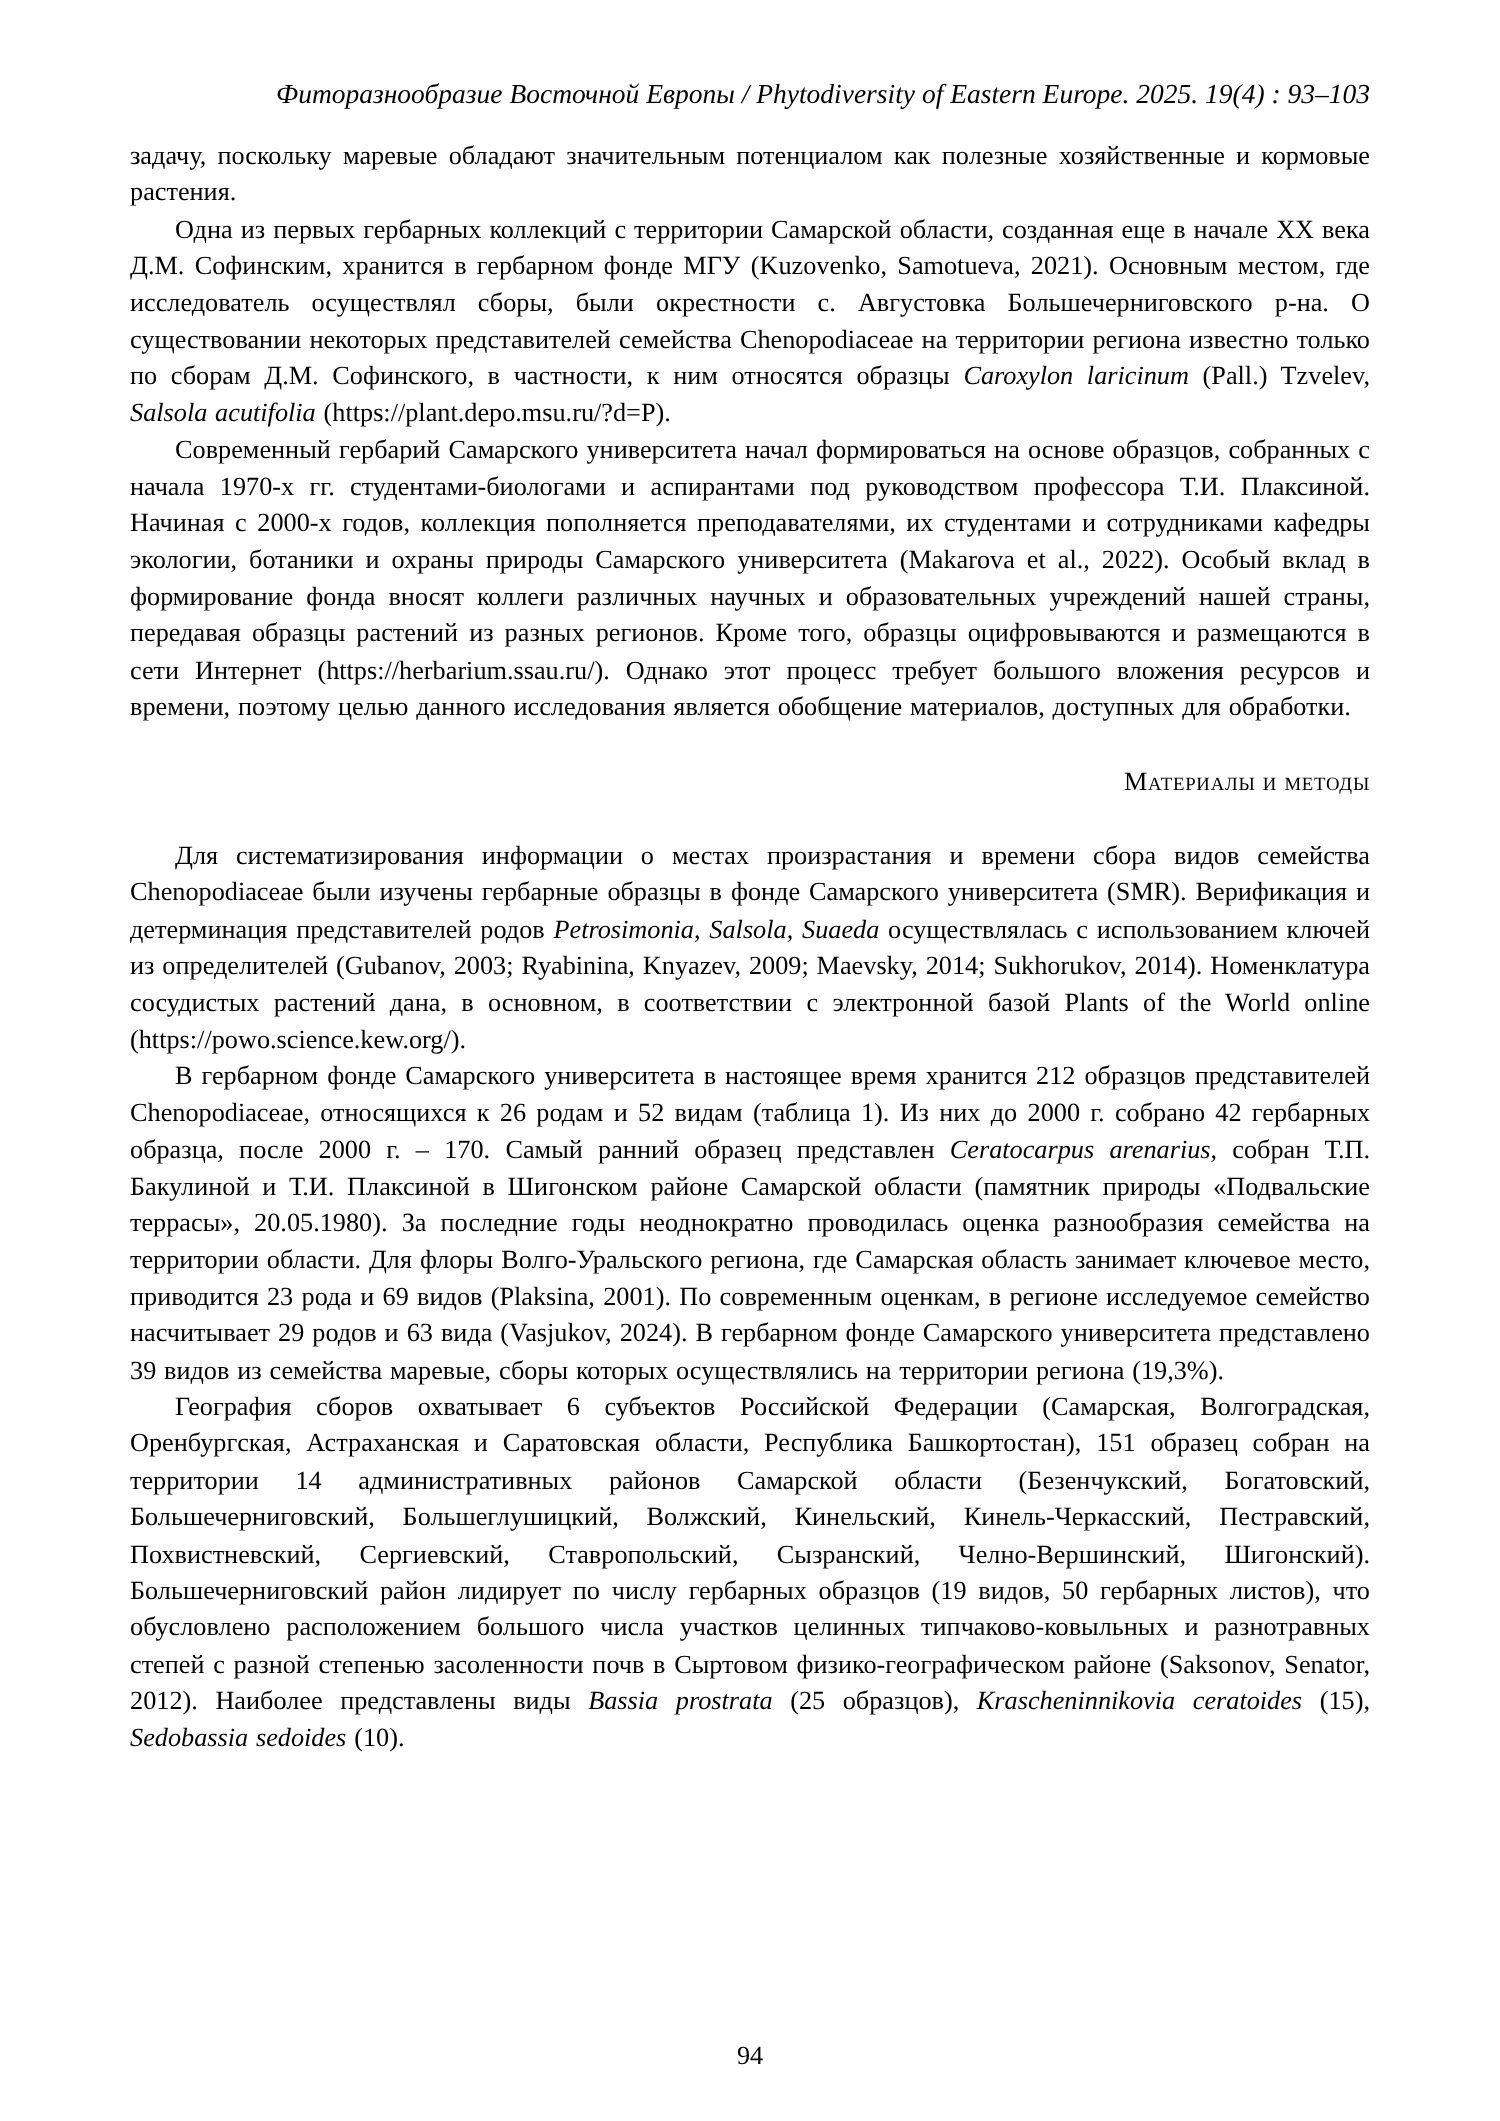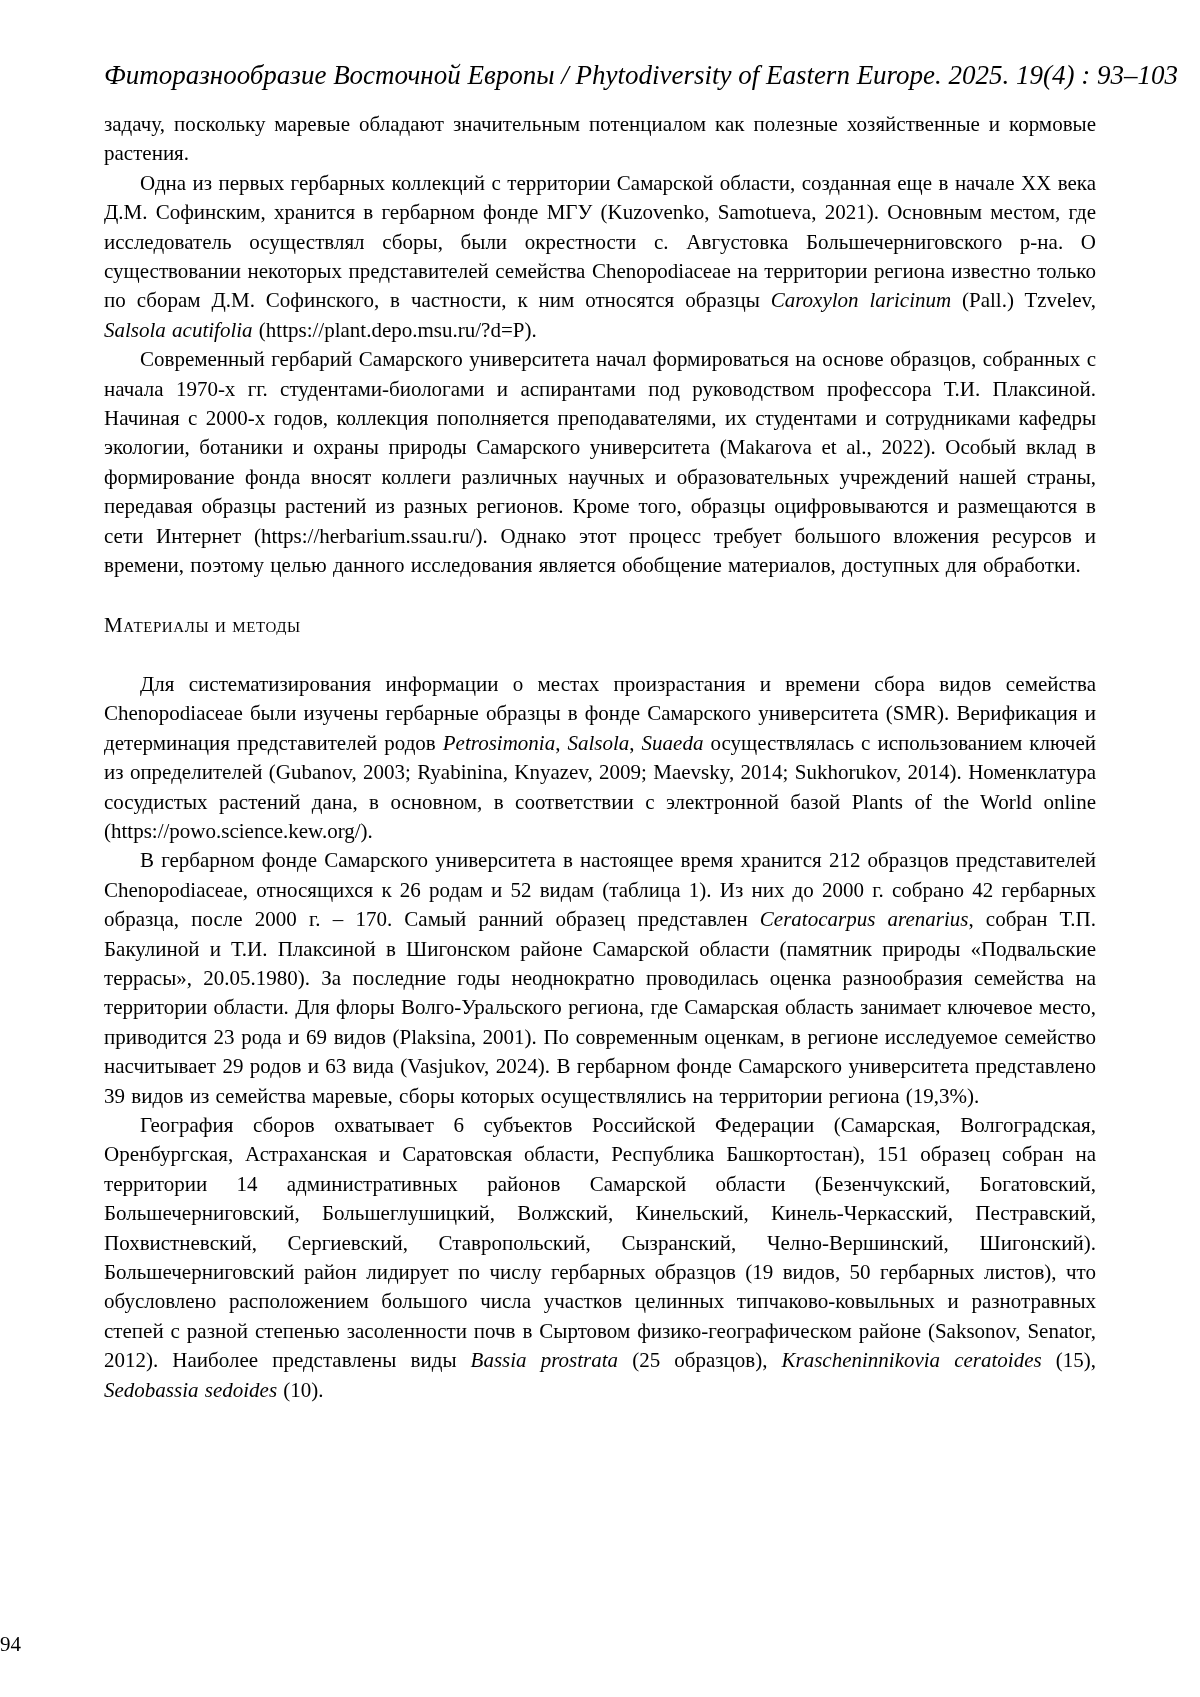--- a/index.html
+++ b/index.html
@@ -8,49 +8,50 @@
   .page {
     width: 1200px;
     height: 1697px;
     margin: 0 auto;
     background: #ffffff;
     position: relative;
     padding: 62px 104px 0 104px;
     overflow: hidden;
   }
   .journal-header {
-    text-align: left;
+    text-align: right;
     font-style: italic;
-    font-size: 27px;
+    font-size: 22px;
     line-height: 26px;
     margin-bottom: 22px;
     white-space: nowrap;
   }
   .body-text {
     font-size: 21px;
     line-height: 29.4px;
   }
   .para {
     text-align: justify;
     text-indent: 36px;
     word-spacing: 1px;
   }
   .para.no-indent { text-indent: 0; }
   .heading {
-    text-align: left;
+    text-align: right;
     font-variant: small-caps;
     letter-spacing: 0.6px;
     margin: 30px 0 30px 0;
     text-indent: 0;
   }
   .page-number {
     position: absolute;
     bottom: 40px;
     left: 0;
     right: 0;
+    text-align: center;
     font-size: 21px;
   }
 </style>
 </head>
 <body>
 
 <div class="page">
   <div class="journal-header">Фиторазнообразие Восточной Европы / Phytodiversity of Eastern Europe. 2025. 19(4) : 93–103</div>
 
   <div class="body-text">

